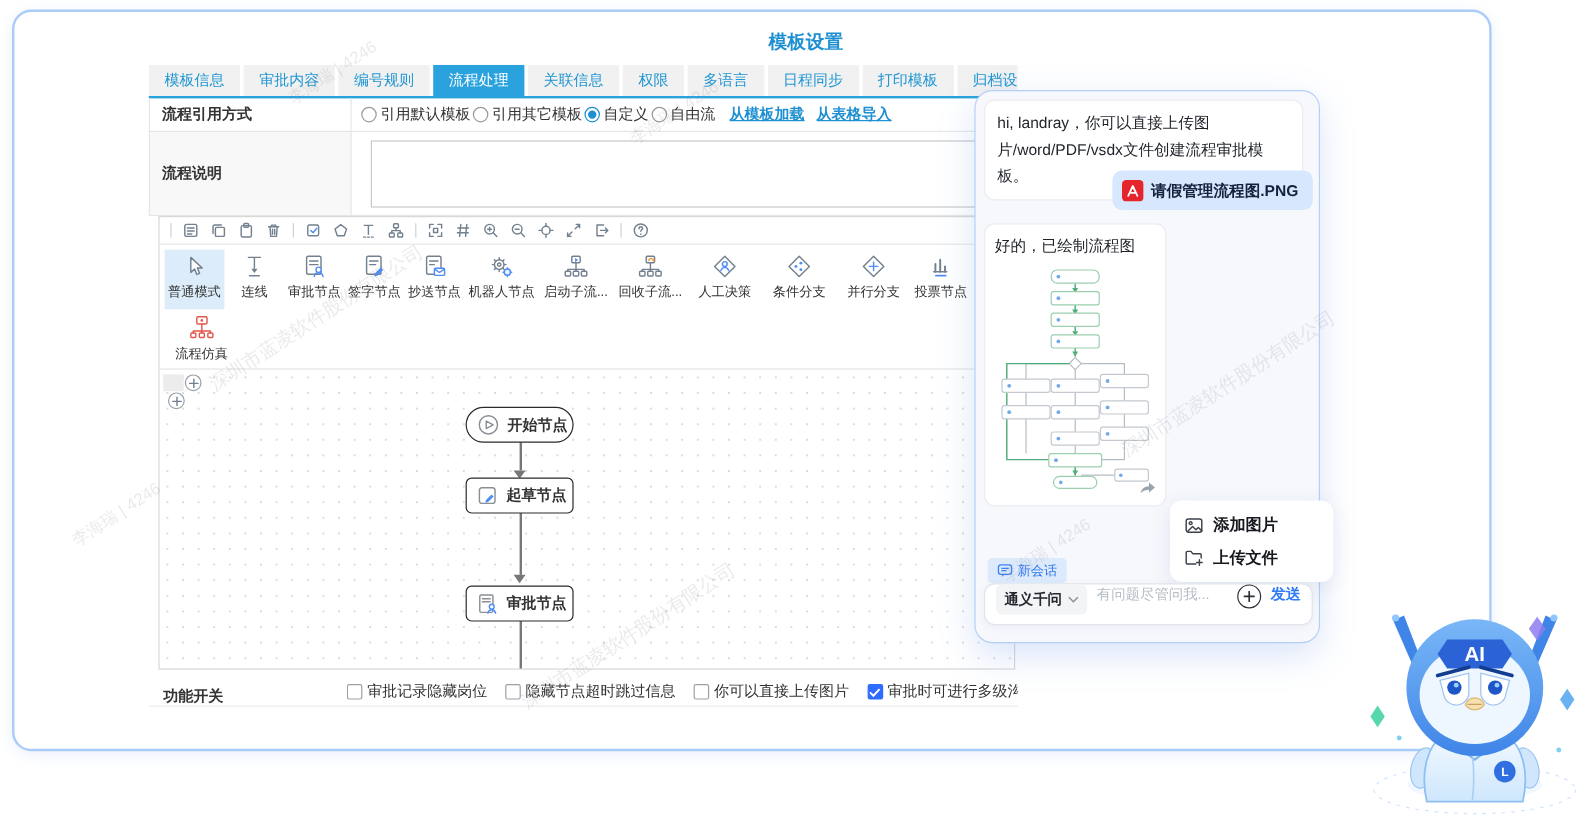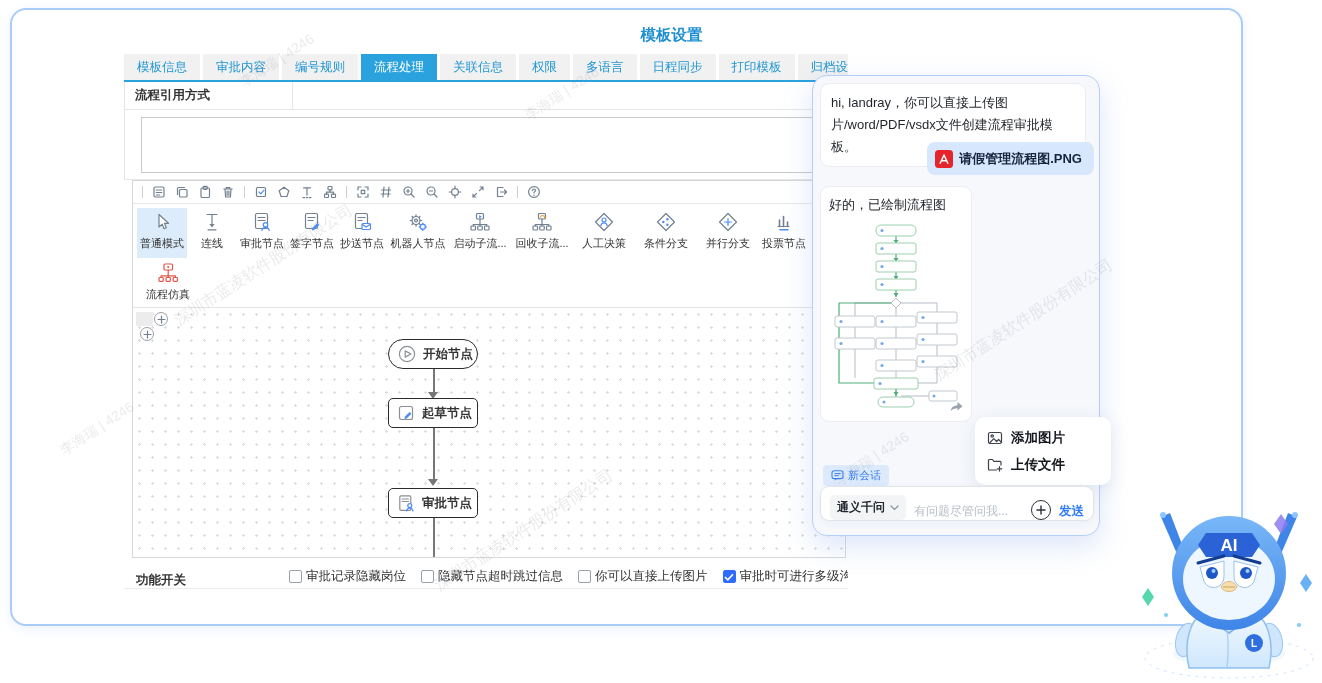--- a/index.html
+++ b/index.html
@@ -94,21 +94,21 @@
     border:1px solid #ececf1; border-radius:9px; padding:9px 8px; font-size:13px; color:#1f2329; }
   .shareic { position:absolute; right:7px; bottom:6px; cursor:pointer; }
   .newses { position:absolute; left:10px; top:389px; background:#dceafc; border-radius:4px;
     display:flex; align-items:center; gap:4px; padding:3px 8px; color:#3178f0; font-size:11px;
     cursor:pointer; }
   .popup { position:absolute; left:162px; top:341px; width:136px; background:#fff; border-radius:10px;
     box-shadow:0 4px 18px rgba(30,60,120,.10); padding:7px 0; }
   .pp-item { height:27px; display:flex; align-items:center; gap:8px; padding:0 12px;
     font-size:13.5px; font-weight:600; color:#15181d; cursor:pointer; }
   .inputbar { position:absolute; left:7px; top:410px; width:274px; height:35px; background:#fff;
-    border:1px solid #e2e4ea; border-radius:9px; display:flex; align-items:flex-end; gap:8px;
+    border:1px solid #e2e4ea; border-radius:9px; display:flex; align-items:flex-start; gap:8px;
     padding:0 9px; box-shadow:0 2px 8px rgba(40,70,120,.06); }
   .modelsel { background:#f3f4f6; border-radius:5px; padding:4px 7px; display:flex; align-items:center;
     gap:5px; font-size:12px; font-weight:600; color:#23272e; cursor:pointer; flex:0 0 auto; }
   .pholder { flex:1; font-size:12px; color:#b6bcc6; overflow:hidden; white-space:nowrap; }
   .pluscirc { width:20px; height:20px; border:1.3px solid #2c3138; border-radius:50%; flex:0 0 auto;
     display:flex; align-items:center; justify-content:center; cursor:pointer; }
   .sendbtn { font-size:12.5px; font-weight:bold; color:#2f7cf6; cursor:pointer; flex:0 0 auto; }
 
   
   .wm { position:absolute; color:rgba(120,125,135,.16); white-space:nowrap; pointer-events:none;
@@ -141,22 +141,43 @@
     <div class="tab">日程同步</div>
     <div class="tab">打印模板</div>
     <div class="tab">归档设置</div>
 
   </div>
   <div class="tab-underline"></div>
 
   <div class="form">
     <div class="frow frow1">
       <div class="flabel">流程引用方式</div>
+      <div class="fvalue">
+        <span class="ritem">
+          <span class="radio"></span>
+          <span>引用默认模板</span>
+        </span>
+        <span class="ritem">
+          <span class="radio"></span>
+          <span>引用其它模板</span>
+        </span>
+        <span class="ritem">
+          <span class="radio on"></span>
+          <span>自定义</span>
+        </span>
+        <span class="ritem">
+          <span class="radio"></span>
+          <span>自由流</span>
+        </span>
+        <span class="flink">从模板加载</span>
+        <span class="flink">从表格导入</span>
+      </div>
     </div>
     <div class="frow frow2">
+      <div class="flabel">流程说明</div>
       <div class="fvalue">
         <div class="tarea"></div>
       </div>
     </div>
   </div>
 
   <div class="editor">
     <div class="etoolbar">
       <div class="tsep"></div>
       <span class="tbi">

